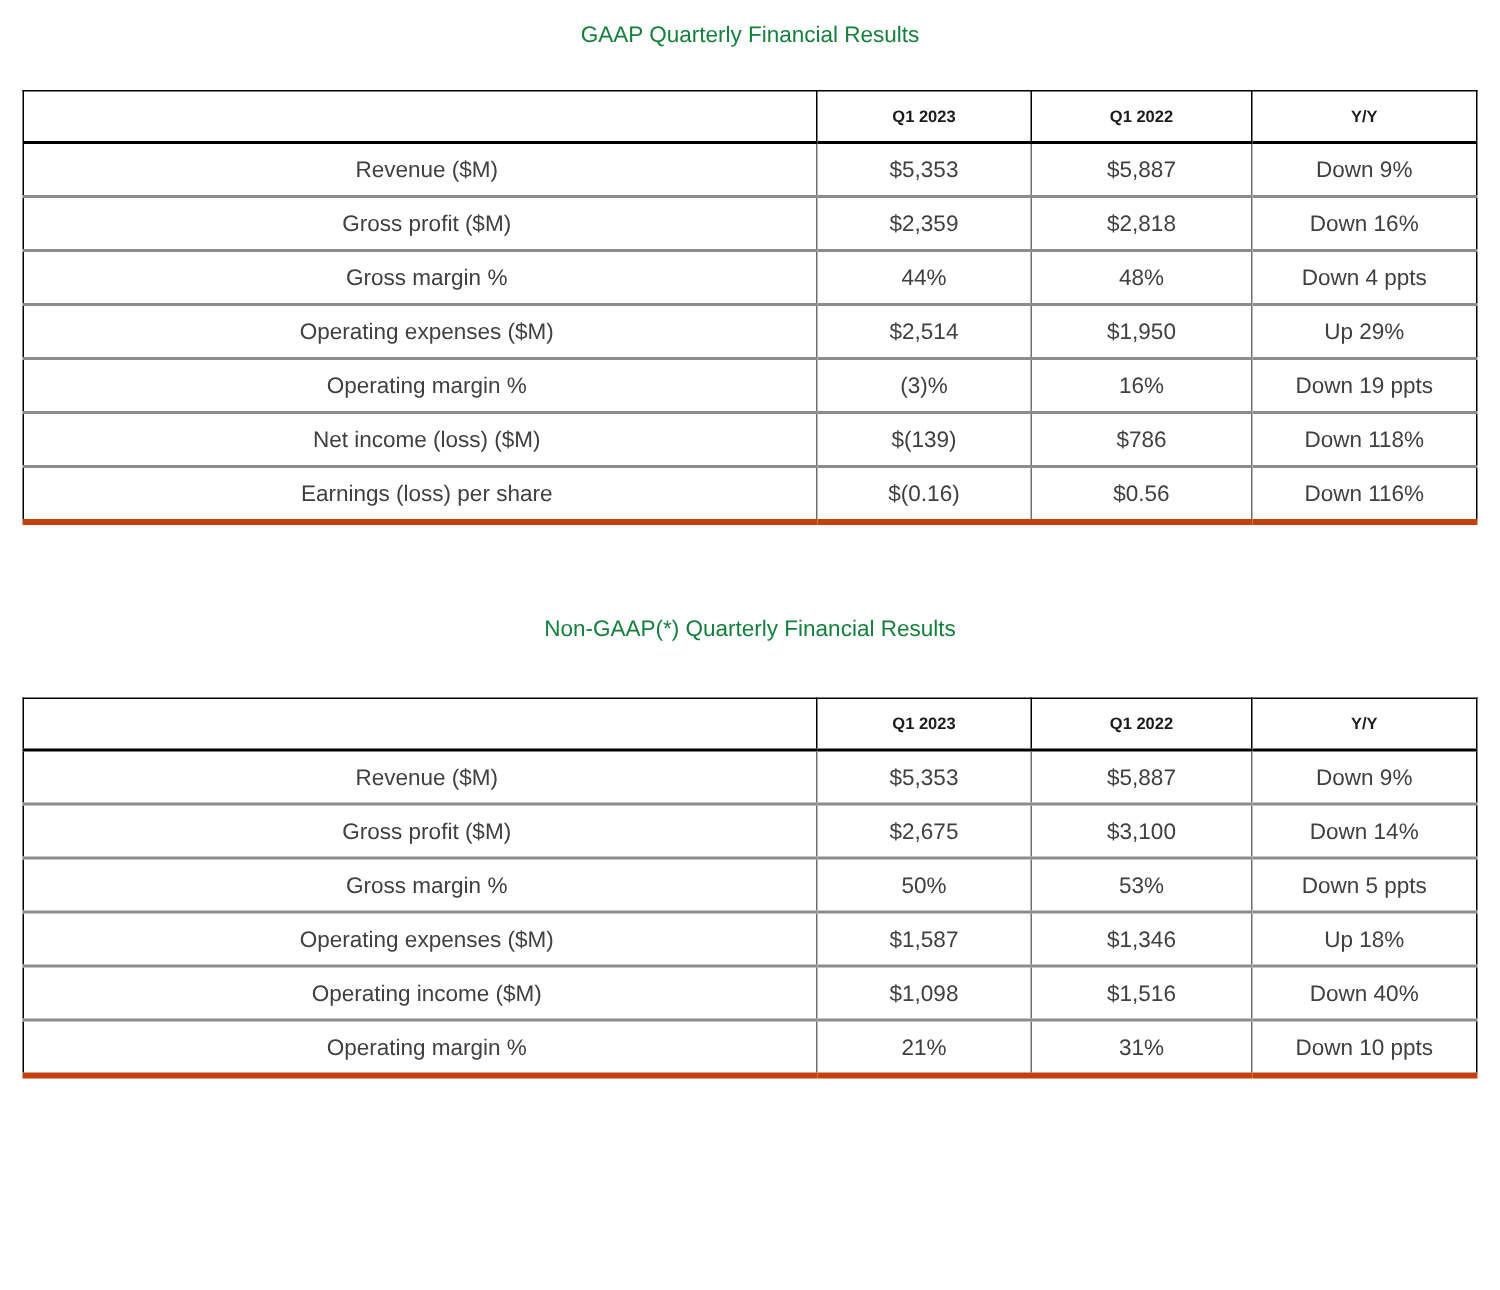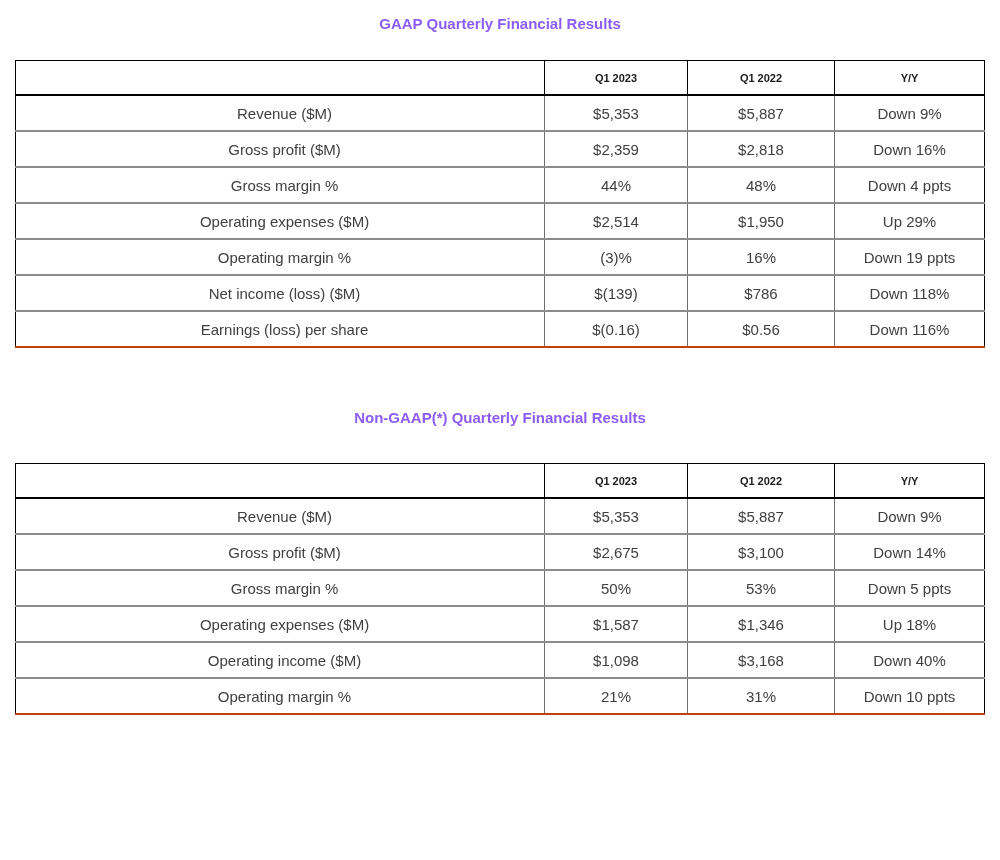--- a/index.html
+++ b/index.html
@@ -9,24 +9,24 @@
   }
   body {
     width: 1000px;
     height: 860px;
     overflow: hidden;
     font-family: "Liberation Sans", sans-serif;
     color: #404040;
   }
   .section-title {
     text-align: center;
-    font-weight: 700;
+    font-weight: 400;
     font-size: 15px;
     line-height: 18px;
-    color: #8b5cf6;
+    color: #15803d;
   }
   .title-1 { padding-top: 15px; }
   .title-2 { padding-top: 61px; }
   table.fin {
     width: 970px;
     margin: 27px auto 0 auto;
     border-collapse: collapse;
     table-layout: fixed;
   }
   table.fin.second { margin-top: 36px; }
@@ -52,21 +52,21 @@
     border-color: #8c8c8c #6f6f6f;
     border-width: 2px 1px;
     padding: 0;
   }
   table.fin td.label {
     text-align: center;
     padding-left: 9px;
   }
   table.fin td:first-child { border-left: 1px solid #000000; }
   table.fin td:last-child  { border-right: 1px solid #000000; }
-  table.fin tr:last-child td { border-bottom: 2px solid #c2410c; }
+  table.fin tr:last-child td { border-bottom: 4px solid #c2410c; }
 </style>
 </head>
 <body>
 
 <div>
   <div class="section-title title-1">GAAP Quarterly Financial Results</div>
   <table class="fin">
     <colgroup>
         <col class="c0">
         <col class="c1">
@@ -166,21 +166,21 @@
       </tr>
       <tr>
         <td class="label">Operating expenses ($M)</td>
         <td>$1,587</td>
         <td>$1,346</td>
         <td>Up 18%</td>
       </tr>
       <tr>
         <td class="label">Operating income ($M)</td>
         <td>$1,098</td>
-        <td>$3,168</td>
+        <td>$1,516</td>
         <td>Down 40%</td>
       </tr>
       <tr>
         <td class="label">Operating margin %</td>
         <td>21%</td>
         <td>31%</td>
         <td>Down 10 ppts</td>
       </tr>
     </tbody>
   </table>

